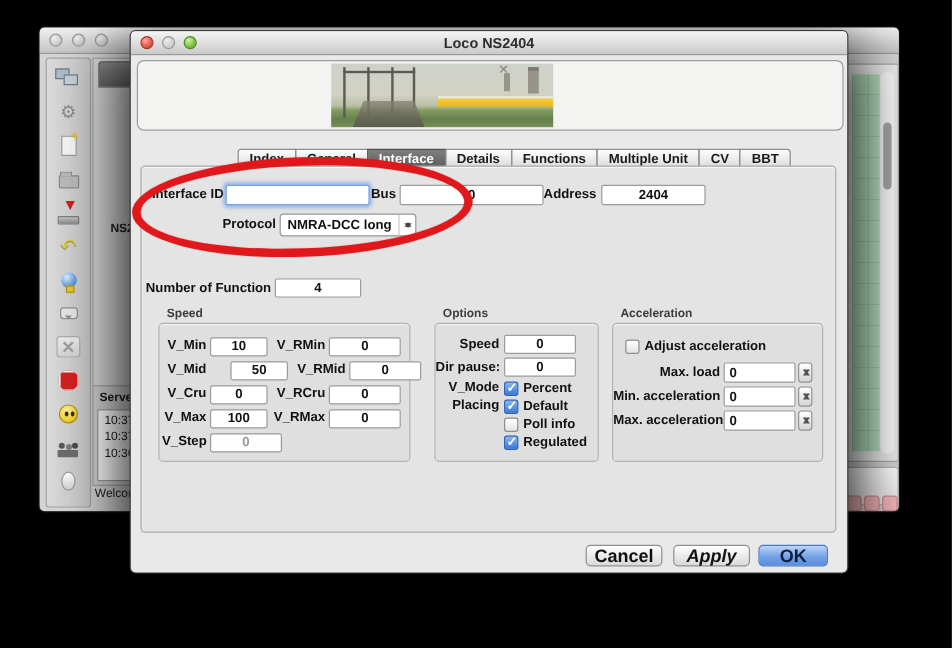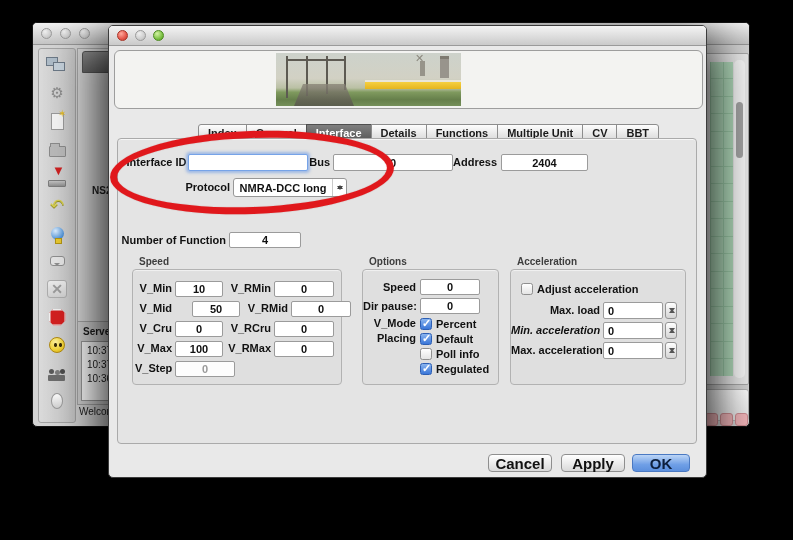--- a/index.html
+++ b/index.html
@@ -250,20 +250,21 @@
     <span class="fn-btn"></span>
 
   </div>
 </div>
 
 <div id="dialog">
   <div id="dlg-titlebar">
     <span class="light red"></span>
     <span class="light gray"></span>
     <span class="light green"></span>
+    <span id="dlg-title">Loco NS2404</span>
   </div>
 
   <div id="header-box">
     <div id="photo">
       <span class="mast" style="left:10px; height:42px;"></span>
       <span class="mast" style="left:30px; height:40px;"></span>
       <span class="mast" style="left:50px; height:38px;"></span>
       <span class="mast" style="left:68px; height:34px;"></span>
       <span class="mast" style="left:10px; top:6px; width:60px; height:2px;"></span>
       <span class="truss"></span>
@@ -375,30 +376,30 @@
       <div class="row" style="left:10px; top:12px; height:13px;">
         <span class="cb"></span>
         <span class="cbtext">Adjust acceleration</span>
       </div>
       <div class="row" style="left:0; top:32px; height:17px;">
         <span class="lbl" style="width:89px;">Max. load</span>
         <input class="fld left" style="width: 60px; margin-left: 3px;" value="0">
         <span class="stepper"></span>
       </div>
       <div class="row" style="left:0; top:52px; height:17px;">
-        <span class="lbl" style="width:89px;font-style:italic;">Min. acceleration</span>
+        <span class="lbl" style="width:89px;">Min. acceleration</span>
         <input class="fld left" style="width: 60px; margin-left: 3px;" value="0">
         <span class="stepper"></span>
       </div>
       <div class="row" style="left:0; top:72px; height:17px;">
         <span class="lbl" style="width:89px;">Max. acceleration</span>
         <input class="fld left" style="width: 60px; margin-left: 3px;" value="0">
         <span class="stepper"></span>
       </div>
     </div>
   </div>
 
   <div class="btn" style="left:379px; width:64px;">Cancel</div>
-  <div class="btn" style="left:452px; width:64px;">Apply</div>
+  <div class="btn" style="left:452px; width:64px;font-style:italic;">Apply</div>
   <div class="btn default" style="left:523px; width:58px;">OK</div>
 </div>
 
 <div id="red-ellipse"></div>
 
 </body></html>

